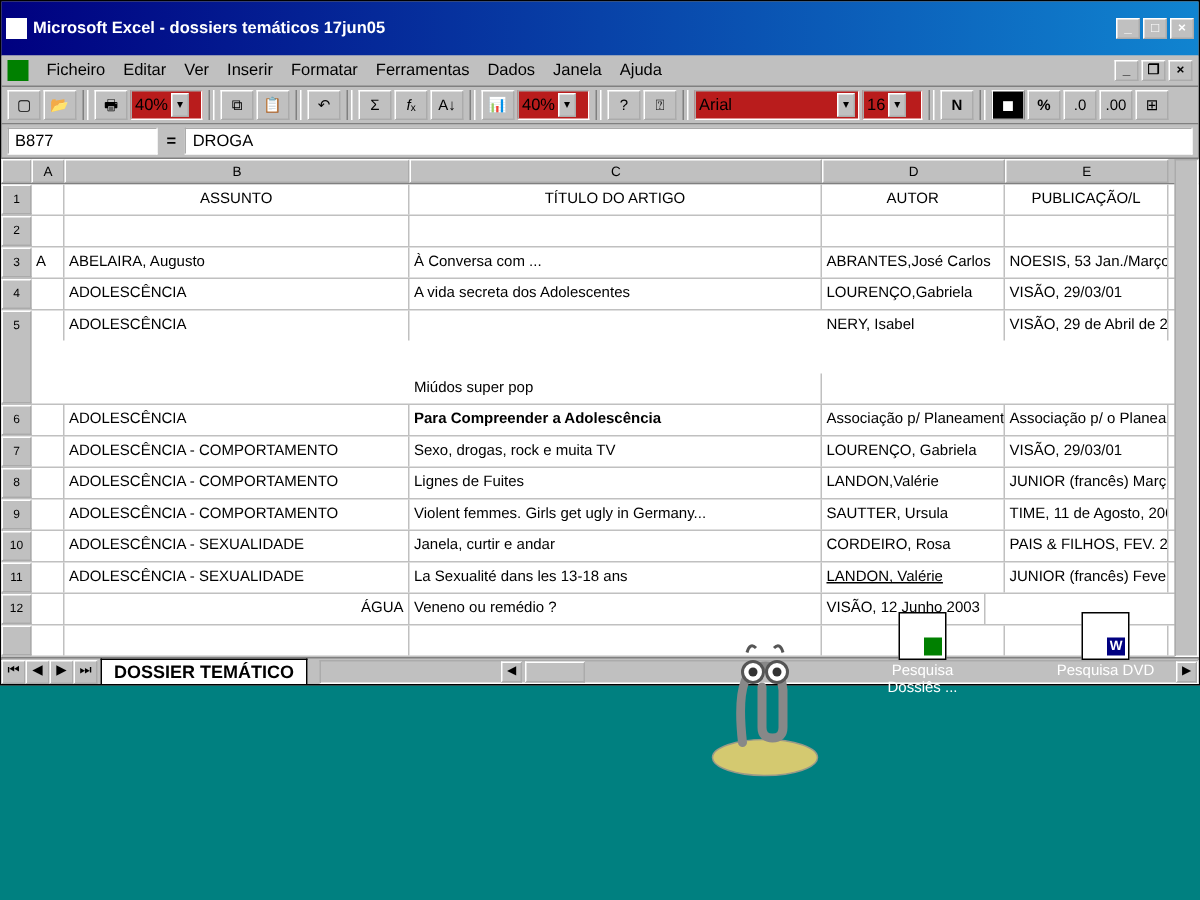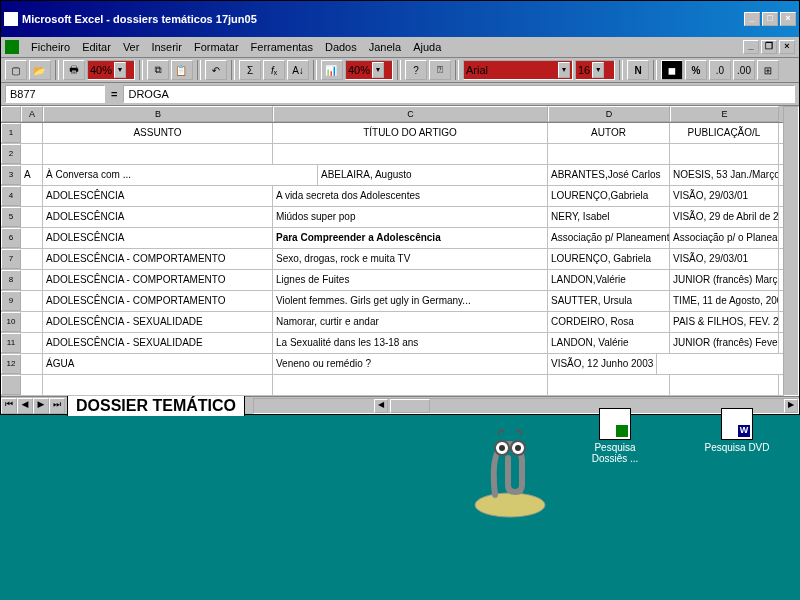--- a/index.html
+++ b/index.html
@@ -26,21 +26,21 @@
 .colheaders { display:flex; background:#c0c0c0; border-bottom:1px solid #808080; }
 .rowh { width:20px; height:16px; border:1px outset #fff; background:#c0c0c0; text-align:center; font-size:9px; line-height:14px; }
 .colh { height:16px; border:1px outset #fff; background:#c0c0c0; text-align:center; font-size:9px; line-height:14px; }
 .gridbody { background:#fff; }
 .row { display:flex; border-bottom:1px solid #c0c0c0; }
 .rh { width:20px; background:#c0c0c0; border:1px outset #fff; text-align:center; font-size:8px; line-height:18px; }
 .cell { border-right:1px solid #c0c0c0; padding: 2px 3px; font-size:10px; overflow:hidden; white-space:nowrap; height:20px; line-height:16px; }
 .header-row .cell { font-weight:normal; text-align:center; }
 .tabs-row { display:flex; align-items:center; background:#c0c0c0; border-top:1px solid #808080; height:18px; }
 .tabnav { width:16px; height:16px; border:1px outset #fff; background:#c0c0c0; text-align:center; font-size:9px; cursor:pointer; }
-.sheettab { background:#fff; border:1px solid #000; border-bottom:none; padding:1px 8px; font-size:16px; font-weight:bold; margin-left:2px; cursor:pointer; }
+.sheettab { background:#fff; border:1px solid #000; border-bottom:none; padding:1px 8px; font-size:12px; font-weight:bold; margin-left:2px; cursor:pointer; }
 .hscroll { flex:1; height:16px; background:#c0c0c0; border:1px inset #fff; margin-left:8px; position:relative; }
 .hscroll .thumb { position:absolute; left:0; top:0; width:40px; height:14px; background:#c0c0c0; border:1px outset #fff; }
 .hscroll .arrow { position:absolute; top:0; width:14px; height:14px; background:#c0c0c0; border:1px outset #fff; font-size:8px; text-align:center; cursor:pointer; }
 .statusbar { display:flex; align-items:center; background:#c0c0c0; border-top:1px solid #fff; padding:2px 6px; height:20px; font-size:11px; }
 .statusbar .spacer { flex:1; }
 .statusbar .panel { border:1px inset #fff; padding:1px 8px; margin-left:4px; min-width:36px; text-align:center; }
 .desktop-icon { position:absolute; width:70px; text-align:center; color:#fff; font-size:10px; cursor:pointer; }
 .desktop-icon .ic { width:32px; height:32px; margin:0 auto 2px; }
 .clippy { position:absolute; left:460px; top:420px; width:100px; height:100px; }
 .vscroll { position:absolute; right:0; top:0; width:16px; background:#c0c0c0; border:1px inset #fff; }
@@ -160,38 +160,38 @@
           <div class="rh">2</div>
           <div class="cell" style="width: 22px;"></div>
           <div class="cell" style="width: 230px;"></div>
           <div class="cell" style="width: 275px;"></div>
           <div class="cell" style="width: 122px;"></div>
           <div class="cell" style="width: 109px;"></div>
         </div>
         <div class="row">
           <div class="rh">3</div>
           <div class="cell" style="width: 22px;">A</div>
+          <div class="cell" style="width: 230px;">ABELAIRA, Augusto</div>
           <div class="cell" style="width: 275px;">À Conversa com ...</div>
-          <div class="cell" style="width: 230px;">ABELAIRA, Augusto</div>
           <div class="cell" style="width: 122px;">ABRANTES,José Carlos</div>
           <div class="cell" style="width: 109px;">NOESIS, 53  Jan./Março</div>
         </div>
         <div class="row">
           <div class="rh">4</div>
           <div class="cell" style="width: 22px;"></div>
           <div class="cell" style="width: 230px;">ADOLESCÊNCIA</div>
           <div class="cell" style="width: 275px;">A vida secreta dos Adolescentes</div>
           <div class="cell" style="width: 122px;">LOURENÇO,Gabriela</div>
           <div class="cell" style="width: 109px;">VISÃO,  29/03/01</div>
         </div>
         <div class="row">
           <div class="rh">5</div>
           <div class="cell" style="width: 22px;"></div>
           <div class="cell" style="width: 230px;">ADOLESCÊNCIA</div>
-          <div class="cell" style="width: 275px;">Miúdos super pop</div>
+          <div class="cell" style="width: 275px; margin-top: 42px;">Miúdos super pop</div>
           <div class="cell" style="width: 122px;">NERY, Isabel</div>
           <div class="cell" style="width: 109px;">VISÃO, 29 de Abril de 20</div>
         </div>
         <div class="row">
           <div class="rh">6</div>
           <div class="cell" style="width: 22px;"></div>
           <div class="cell" style="width: 230px;">ADOLESCÊNCIA</div>
           <div class="cell" style="width: 275px; font-weight: bold;">Para Compreender a Adolescência</div>
           <div class="cell" style="width: 122px;">Associação p/ Planeamento Familiar</div>
           <div class="cell" style="width: 109px;">Associação p/ o Planea</div>
@@ -217,36 +217,36 @@
           <div class="cell" style="width: 22px;"></div>
           <div class="cell" style="width: 230px;">ADOLESCÊNCIA - COMPORTAMENTO</div>
           <div class="cell" style="width: 275px;">Violent femmes. Girls get ugly in Germany...</div>
           <div class="cell" style="width: 122px;">SAUTTER, Ursula</div>
           <div class="cell" style="width: 109px;">TIME, 11 de Agosto, 200</div>
         </div>
         <div class="row">
           <div class="rh">10</div>
           <div class="cell" style="width: 22px;"></div>
           <div class="cell" style="width: 230px;">ADOLESCÊNCIA - SEXUALIDADE</div>
-          <div class="cell" style="width: 275px;">Namorar, curtir e andar</div>
+          <div class="cell" style="width: 275px;">Janela, curtir e andar</div>
           <div class="cell" style="width: 122px;">CORDEIRO, Rosa</div>
           <div class="cell" style="width: 109px;">PAIS &amp; FILHOS, FEV. 20</div>
         </div>
         <div class="row">
           <div class="rh">11</div>
           <div class="cell" style="width: 22px;"></div>
           <div class="cell" style="width: 230px;">ADOLESCÊNCIA - SEXUALIDADE</div>
           <div class="cell" style="width: 275px;">La Sexualité dans les 13-18 ans</div>
-          <div class="cell" style="width: 122px;">LANDON, Valérie</div>
+          <div class="cell" style="width: 122px; text-decoration: underline;">LANDON, Valérie</div>
           <div class="cell" style="width: 109px;">JUNIOR (francês)  Fever</div>
         </div>
         <div class="row">
           <div class="rh">12</div>
           <div class="cell" style="width: 22px;"></div>
-          <div class="cell" style="width: 230px;">ÁGUA</div>
+          <div class="cell" style="width: 230px; text-align: right;">ÁGUA</div>
           <div class="cell" style="width: 275px;">Veneno ou remédio ?</div>
           <div class="cell" style="width: 109px;">VISÃO,  12 Junho 2003</div>
         </div>
         <div class="row">
           <div class="rh"></div>
           <div class="cell" style="width: 22px;"></div>
           <div class="cell" style="width: 230px;"></div>
           <div class="cell" style="width: 275px;"></div>
           <div class="cell" style="width: 122px;"></div>
           <div class="cell" style="width: 109px;"></div>

